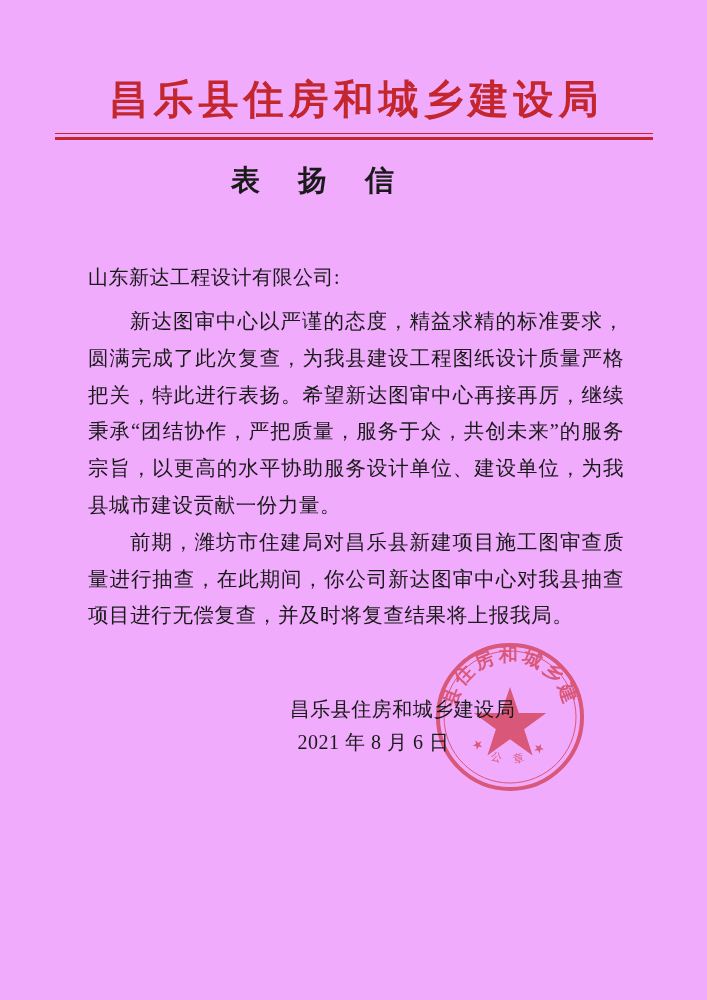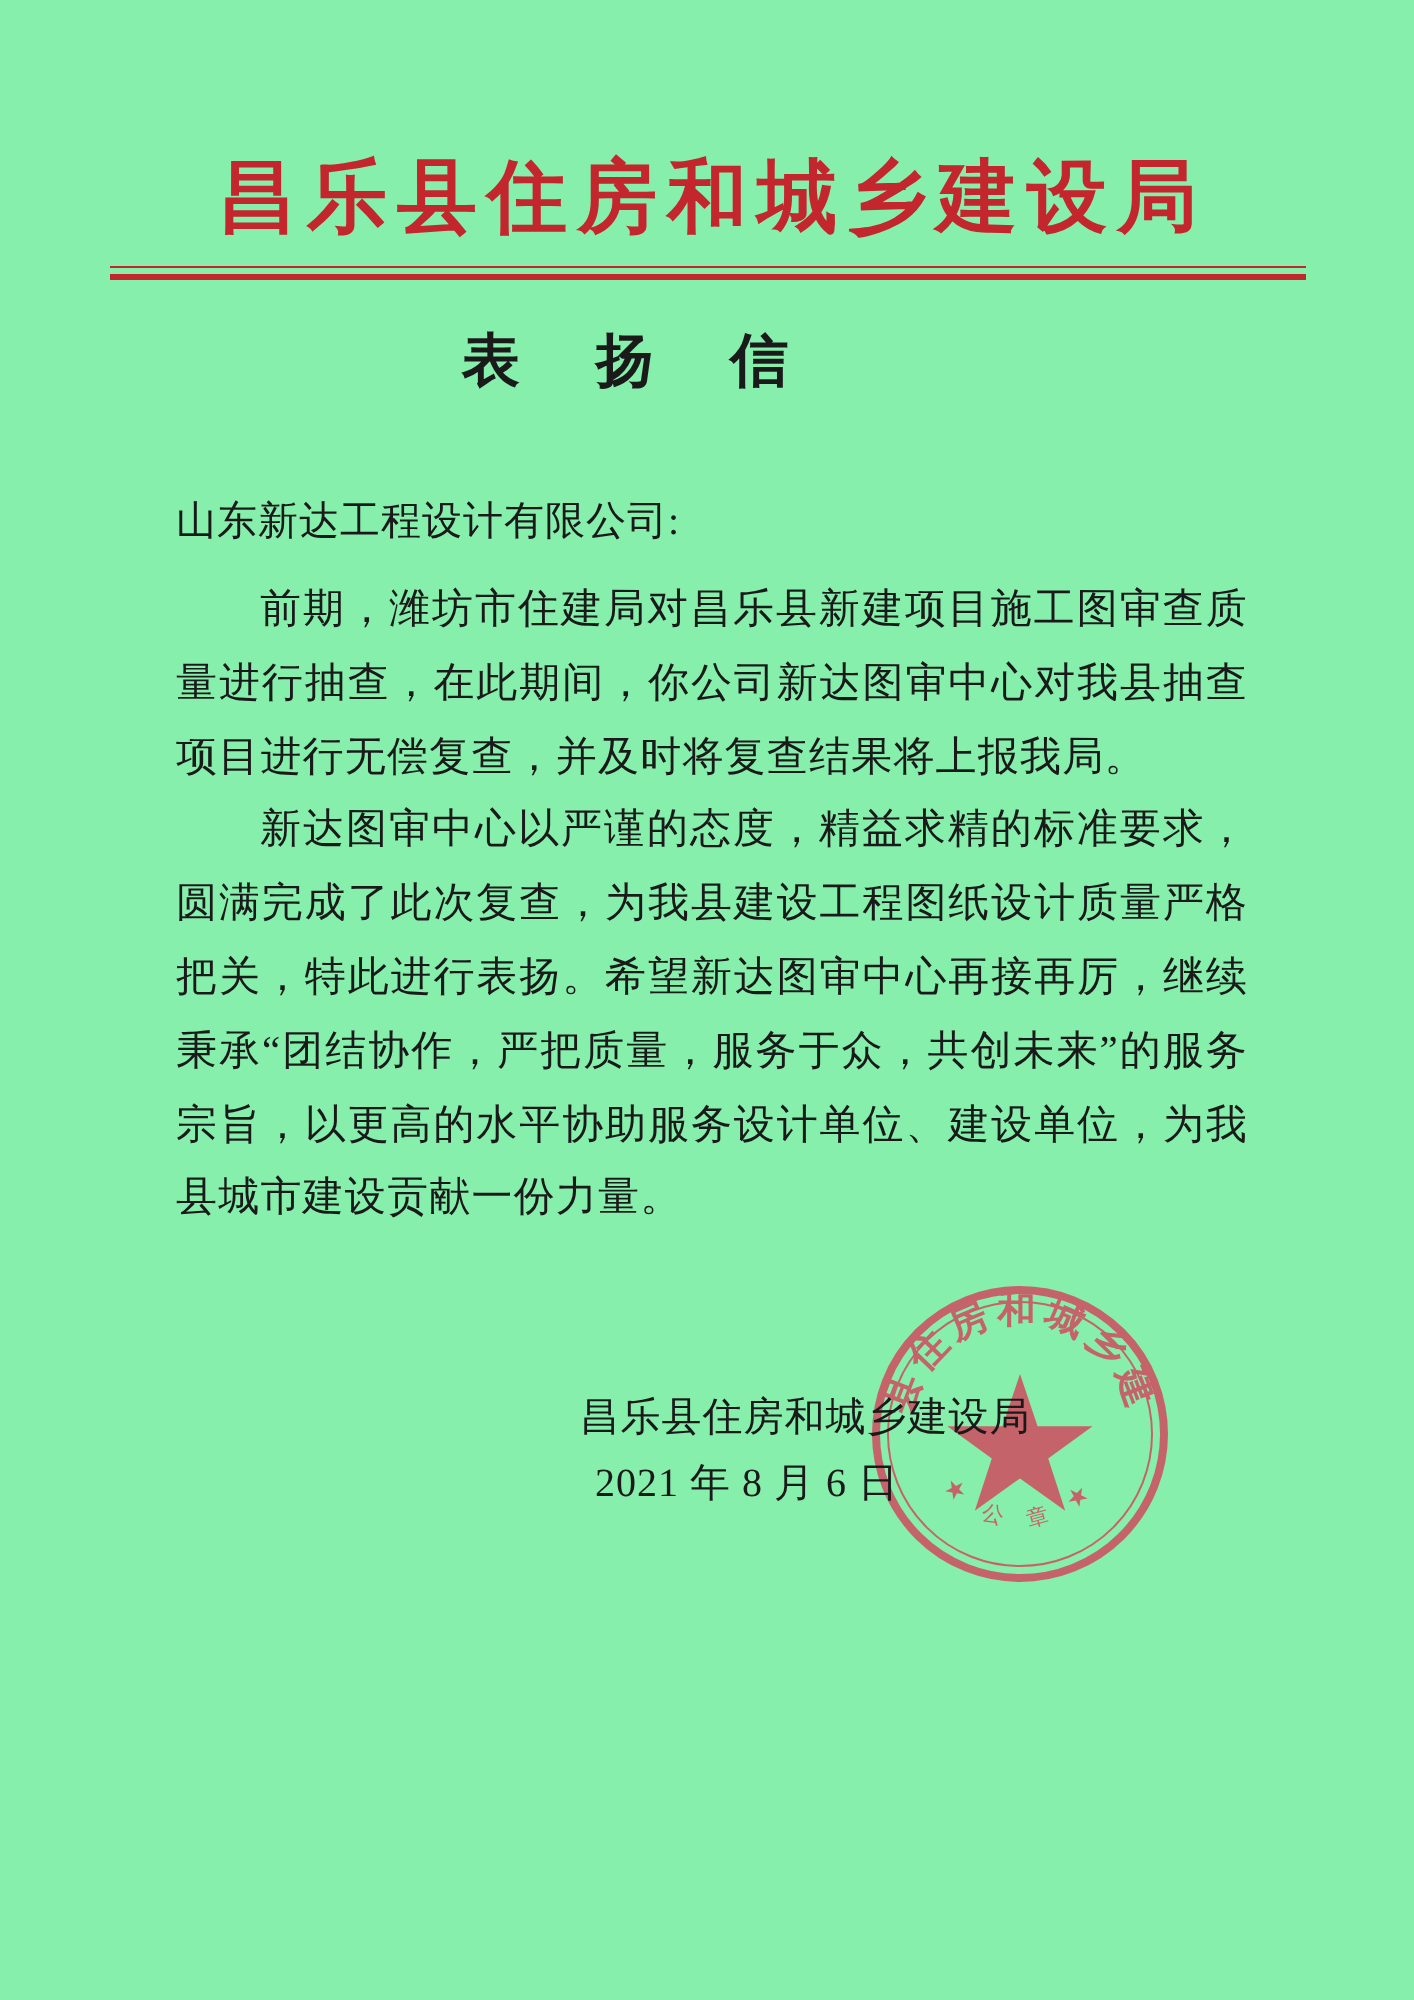--- a/index.html
+++ b/index.html
@@ -12,21 +12,21 @@
     height: 1000px;
     position: relative;
     overflow: hidden;
     font-family: "Liberation Serif", "DejaVu Serif", serif;
     color: #111111;
   }
 
   .page {
     position: absolute;
     inset: 0;
-    background: #86efac;
+    background: #f0abfc;
   }
 
   
   .letterhead {
     position: absolute;
     top: 74px;
     left: 0;
     width: 707px;
     text-align: center;
   }
@@ -78,20 +78,21 @@
     top: 246px;
     left: 88px;
     width: 536px;
   }
   .salutation {
     font-size: 20px;
     line-height: 30px;
     letter-spacing: 0.5px;
     color: #1a1a1a;
     margin-bottom: 11px;
+    margin-top: 16px;
   }
   .para {
     font-size: 20.5px;
     line-height: 36.8px;
     letter-spacing: 0.6px;
     text-indent: 42px;
     text-align: justify;
     text-justify: inter-ideograph;
     color: #1a1a1a;
     margin: 0;
@@ -148,22 +149,22 @@
       <div class="rule-thin"></div>
       <div class="rule-gap"></div>
       <div class="rule-thick"></div>
     </div>
   </div>
 
   <div class="doc-title">表 扬 信</div>
 
   <div class="body-block">
     <div class="salutation">山东新达工程设计有限公司:</div>
+    <p class="para">新达图审中心以严谨的态度，精益求精的标准要求，圆满完成了此次复查，为我县建设工程图纸设计质量严格把关，特此进行表扬。希望新达图审中心再接再厉，继续秉承“团结协作，严把质量，服务于众，共创未来”的服务宗旨，以更高的水平协助服务设计单位、建设单位，为我县城市建设贡献一份力量。</p>
     <p class="para">前期，潍坊市住建局对昌乐县新建项目施工图审查质量进行抽查，在此期间，你公司新达图审中心对我县抽查项目进行无偿复查，并及时将复查结果将上报我局。</p>
-    <p class="para">新达图审中心以严谨的态度，精益求精的标准要求，圆满完成了此次复查，为我县建设工程图纸设计质量严格把关，特此进行表扬。希望新达图审中心再接再厉，继续秉承“团结协作，严把质量，服务于众，共创未来”的服务宗旨，以更高的水平协助服务设计单位、建设单位，为我县城市建设贡献一份力量。</p>
   </div>
 
   <div class="seal">
     <svg viewBox="0 0 152 152" width="152" height="152" aria-hidden="true">
       <defs>
         <path id="sealArcTop" d="M 20 76 A 56 56 0 0 1 132 76"></path>
         <path id="sealArcBottom" d="M 30 76 A 46 46 0 0 0 122 76"></path>
       </defs>
       <circle cx="76" cy="76" r="72" fill="none" stroke="#d4455c" stroke-width="4"></circle>
       <circle cx="76" cy="76" r="66" fill="none" stroke="#d4455c" stroke-width="1"></circle>

